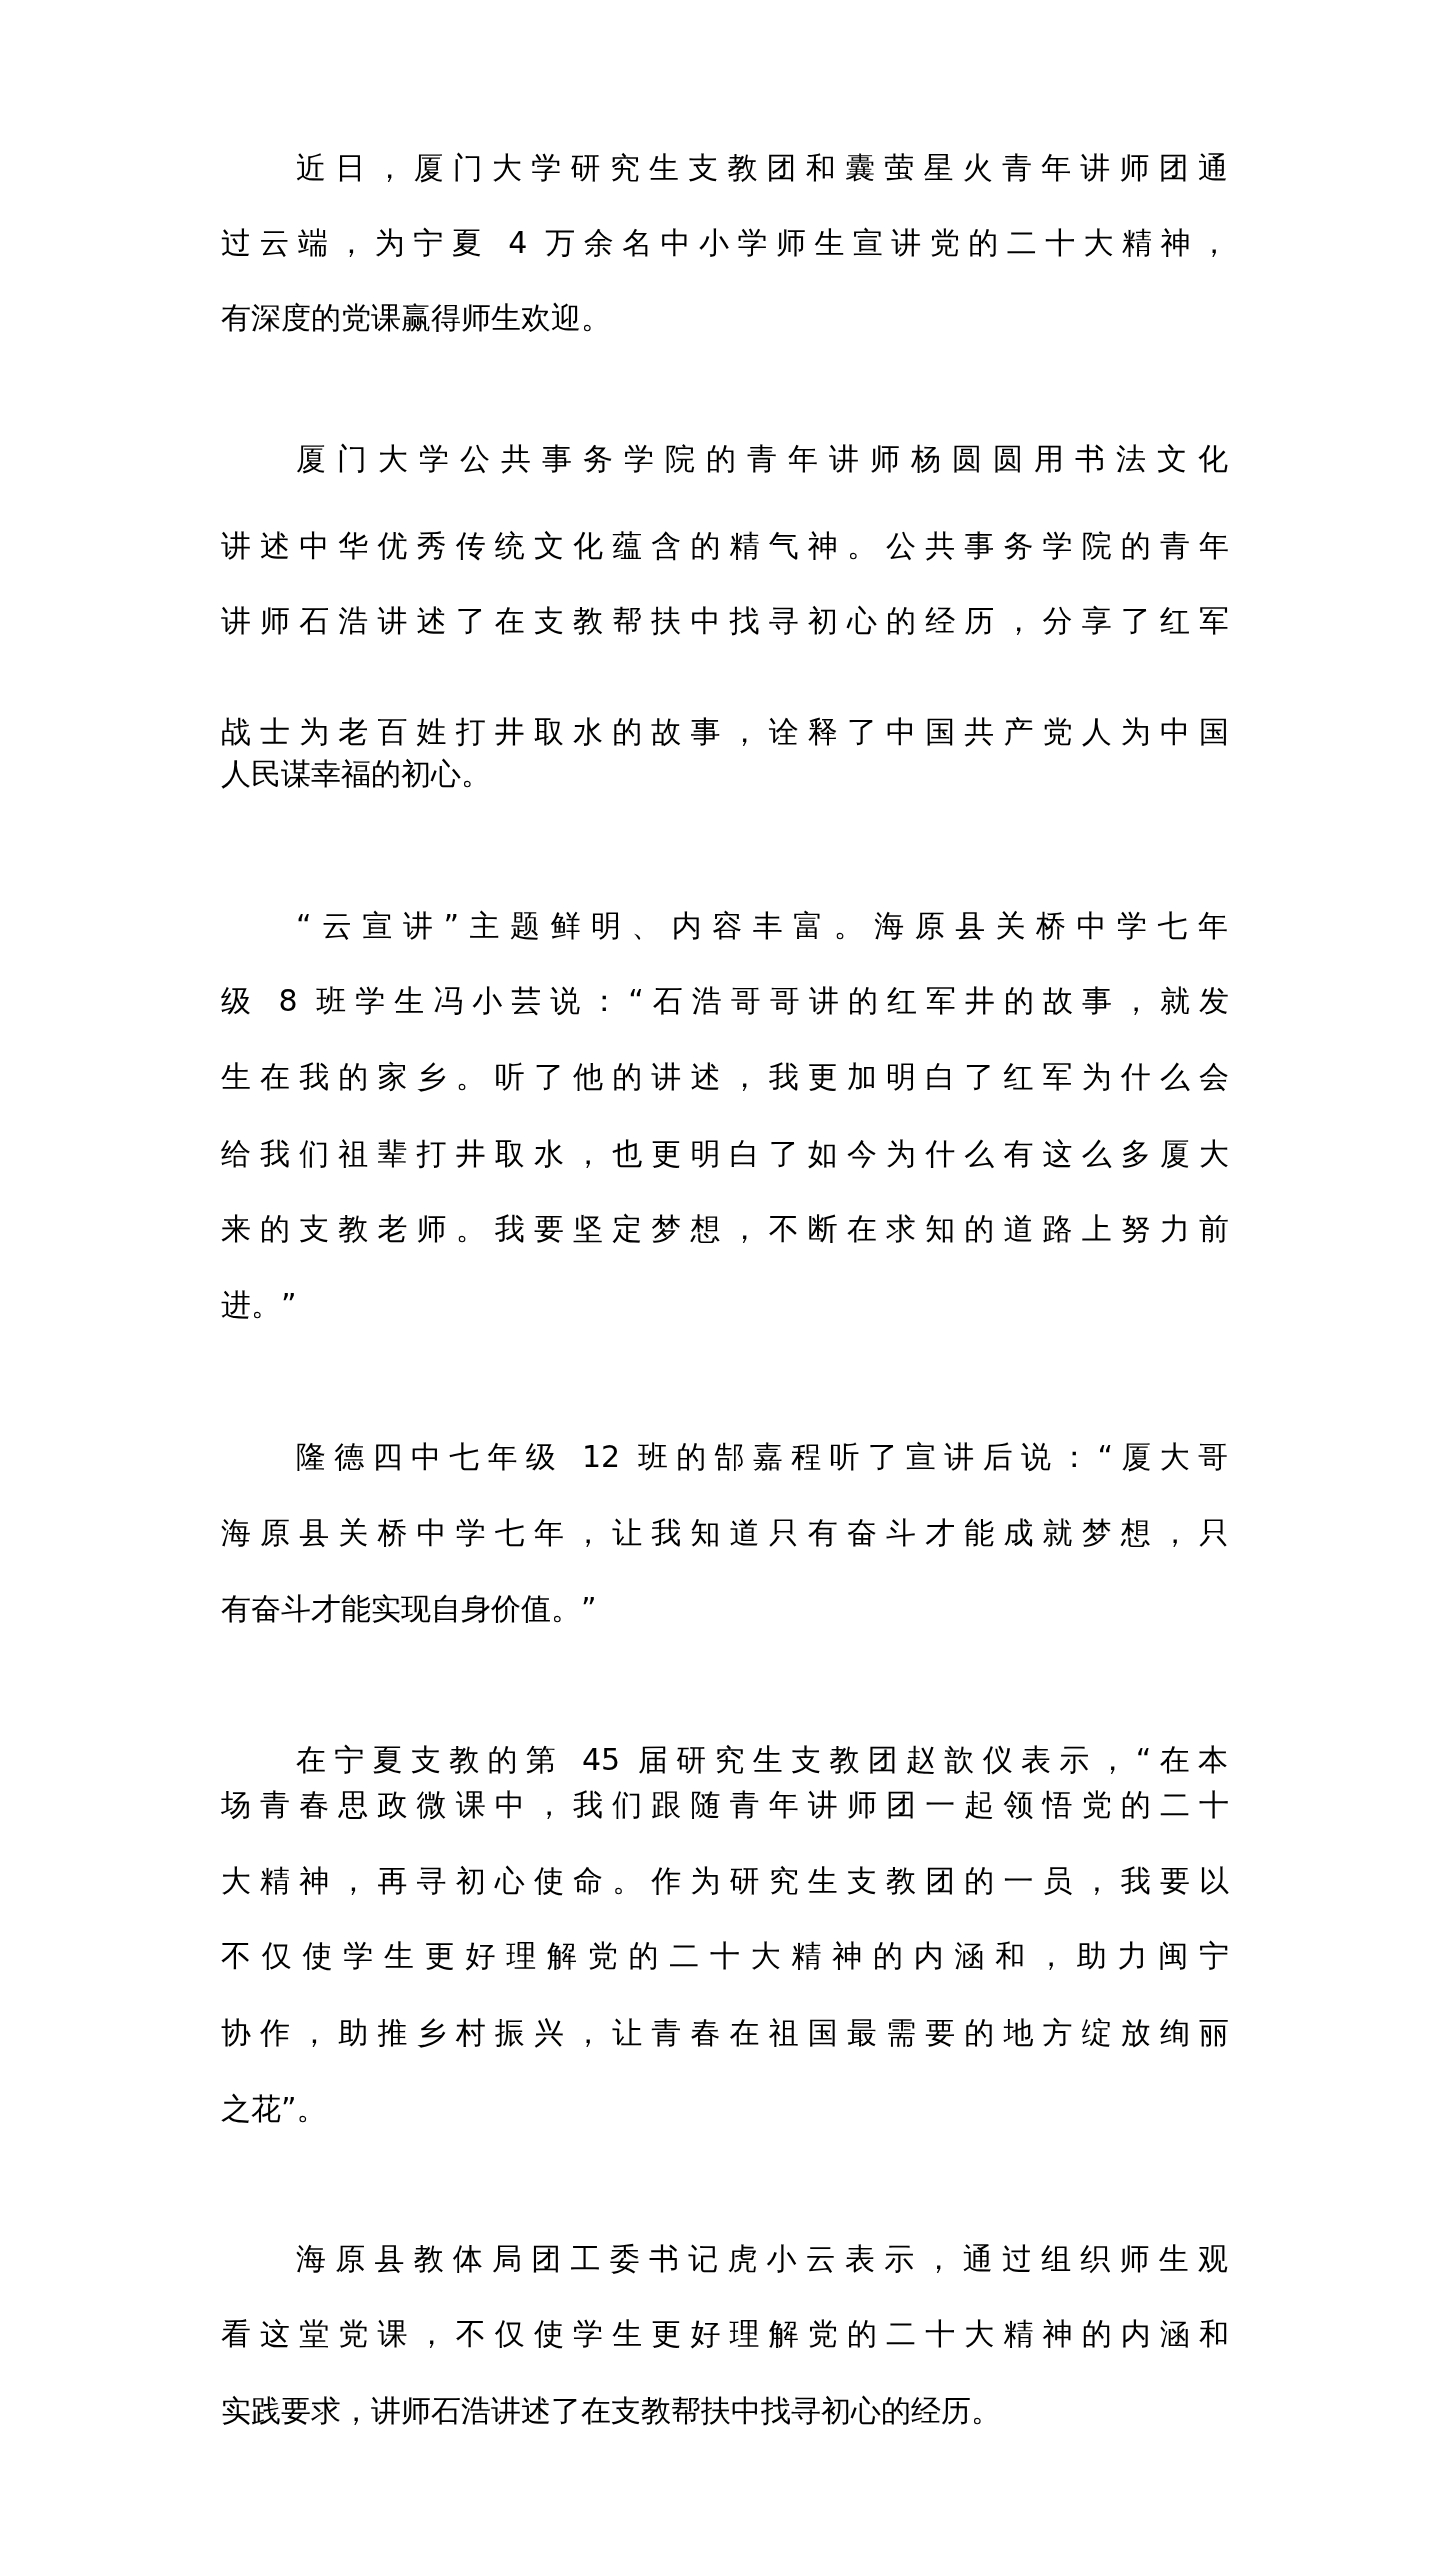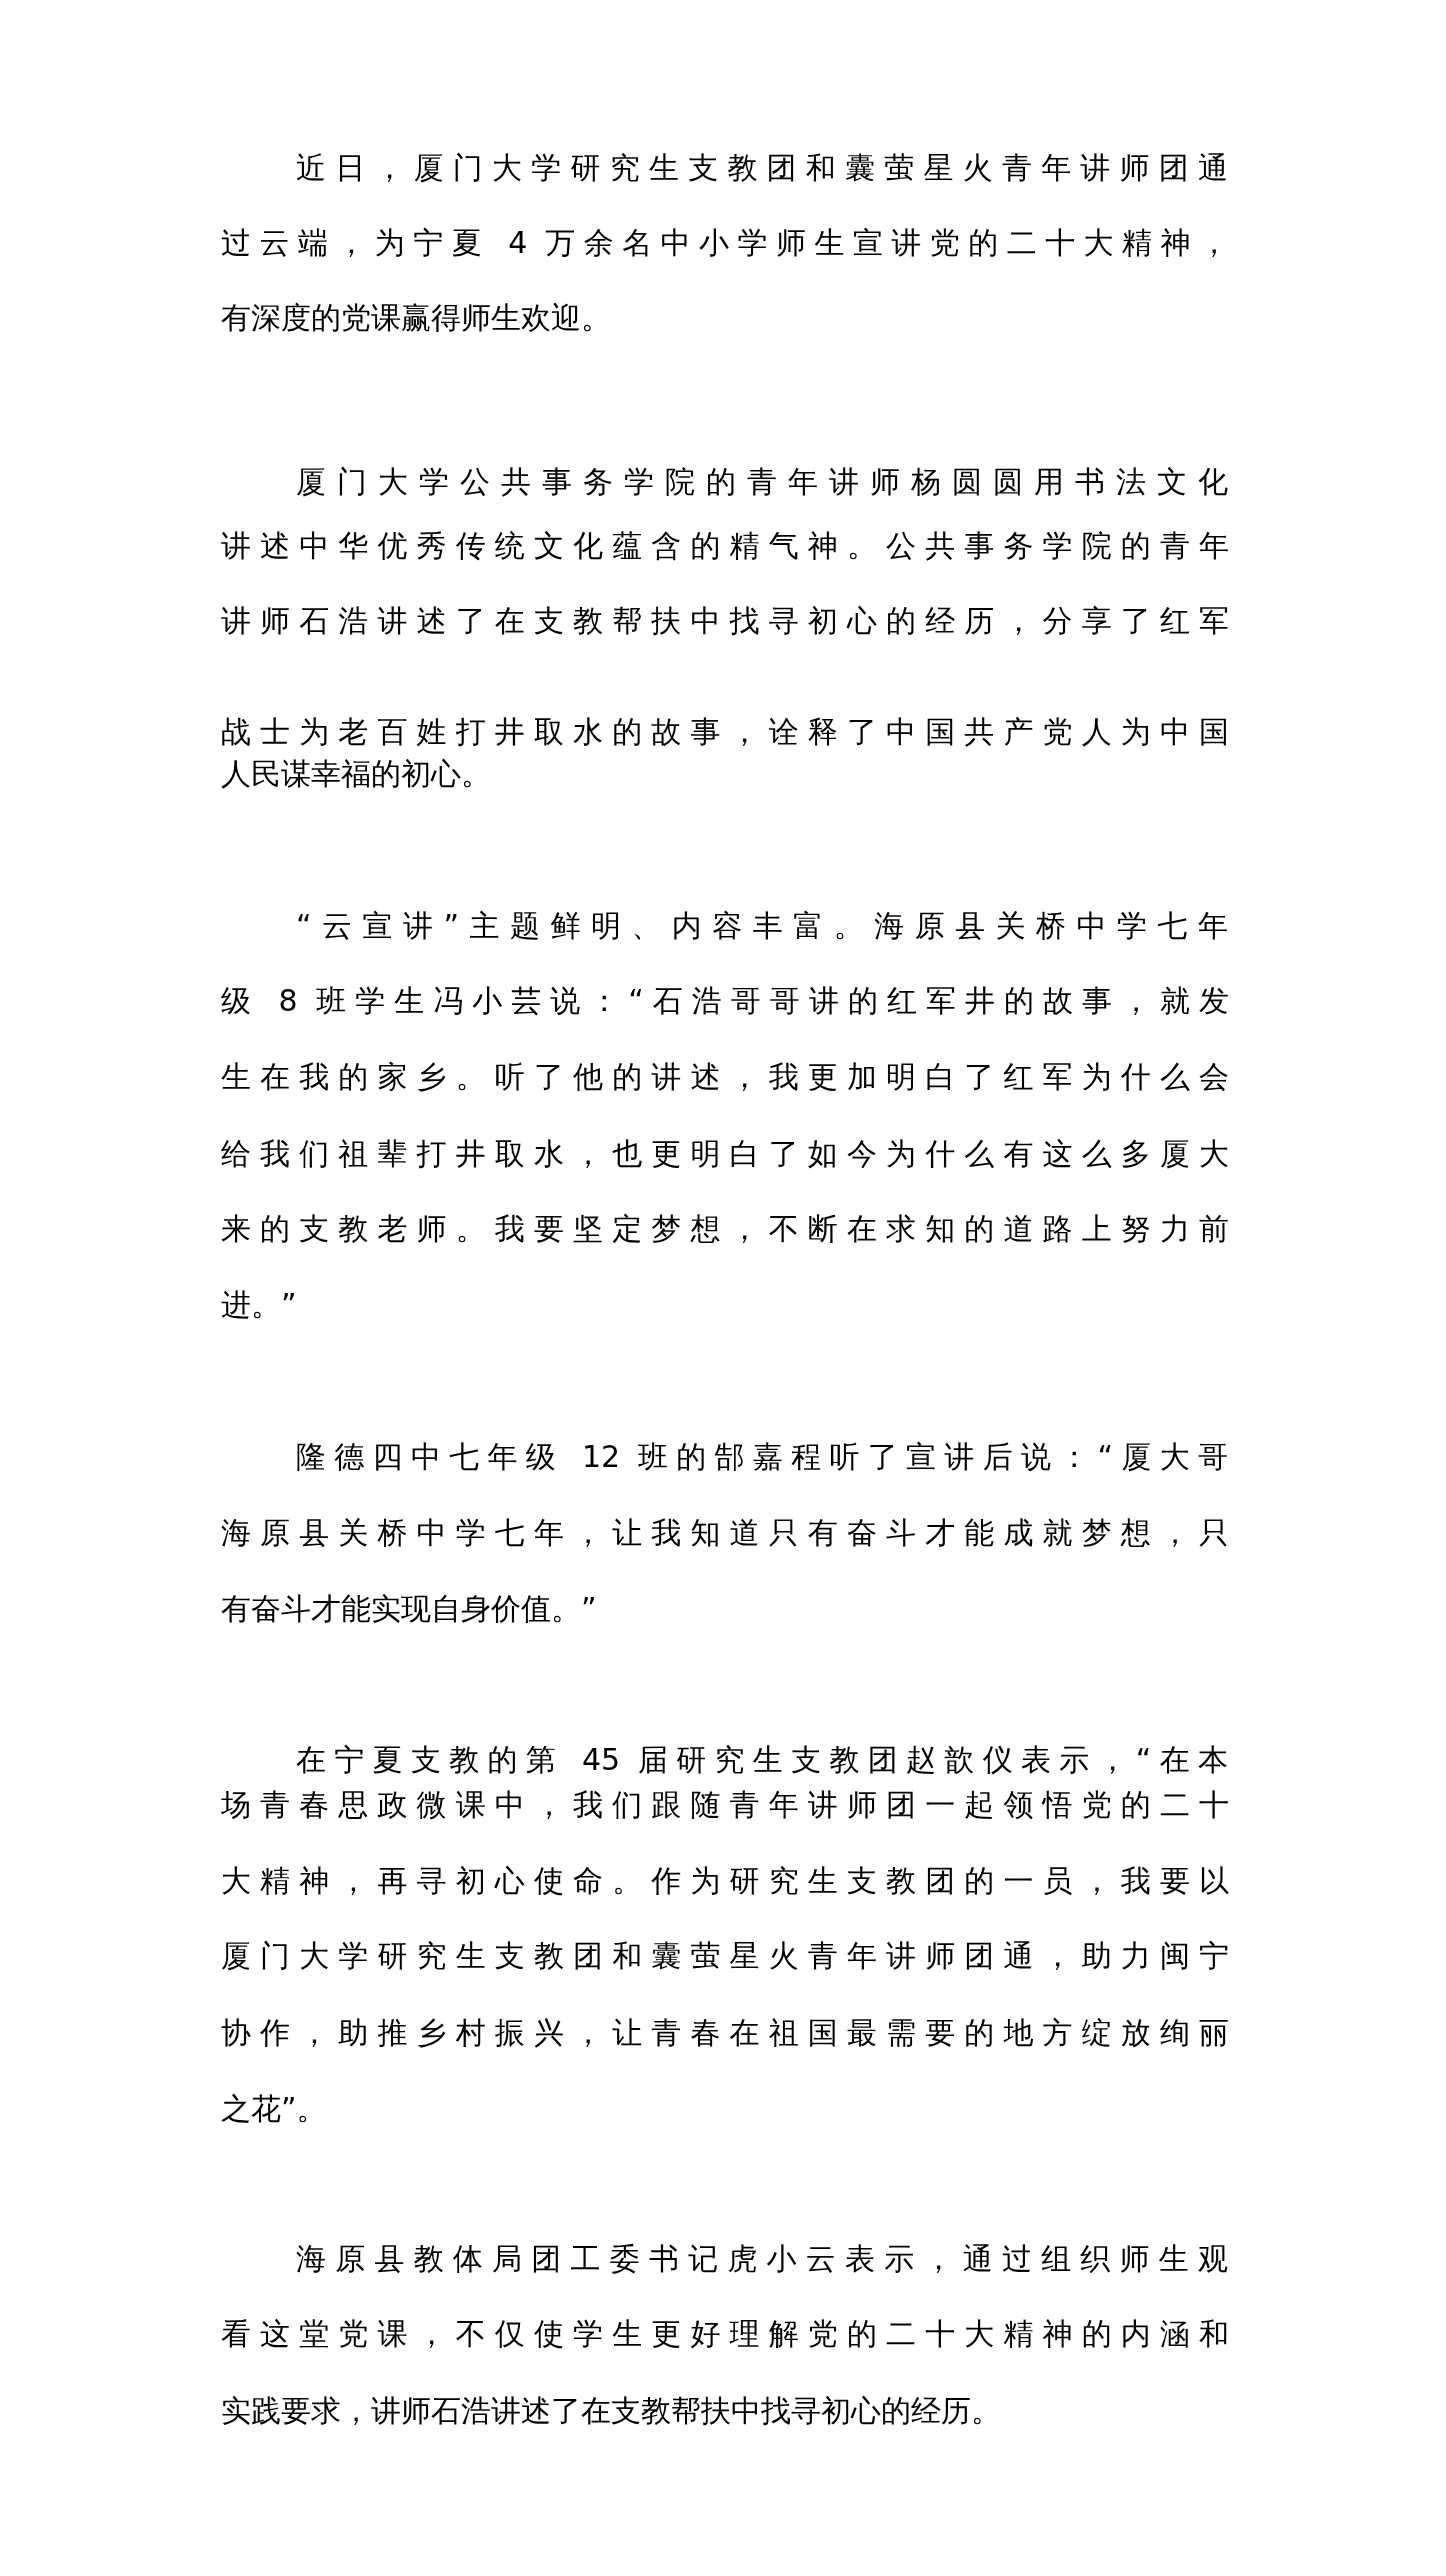--- a/index.html
+++ b/index.html
@@ -49,21 +49,21 @@
 
 <article class="article">
 
   <section>
     <div class="line indent" style="top:148px">近日，厦门大学研究生支教团和囊萤星火青年讲师团通</div>
     <div class="line" style="top:223px">过云端，为宁夏 4 万余名中小学师生宣讲党的二十大精神，</div>
     <div class="line last" style="top:298px">有深度的党课赢得师生欢迎。</div>
   </section>
 
   <section>
-    <div class="line indent" style="top:462px">厦门大学公共事务学院的青年讲师杨圆圆用书法文化</div>
+    <div class="line indent" style="top:439px">厦门大学公共事务学院的青年讲师杨圆圆用书法文化</div>
     <div class="line" style="top:526px">讲述中华优秀传统文化蕴含的精气神。公共事务学院的青年</div>
     <div class="line" style="top:601px">讲师石浩讲述了在支教帮扶中找寻初心的经历，分享了红军</div>
     <div class="line" style="top:712px">战士为老百姓打井取水的故事，诠释了中国共产党人为中国</div>
     <div class="line last" style="top:754px">人民谋幸福的初心。</div>
   </section>
 
   <section>
     <div class="line indent" style="top:906px">“云宣讲”主题鲜明、内容丰富。海原县关桥中学七年</div>
     <div class="line" style="top:981px">级 8 班学生冯小芸说：“石浩哥哥讲的红军井的故事，就发</div>
     <div class="line" style="top:1057px">生在我的家乡。听了他的讲述，我更加明白了红军为什么会</div>
@@ -75,21 +75,21 @@
   <section>
     <div class="line indent" style="top:1437px">隆德四中七年级 12 班的郜嘉程听了宣讲后说：“厦大哥</div>
     <div class="line" style="top:1513px">海原县关桥中学七年，让我知道只有奋斗才能成就梦想，只</div>
     <div class="line last" style="top:1589px">有奋斗才能实现自身价值。”</div>
   </section>
 
   <section>
     <div class="line indent" style="top:1740px">在宁夏支教的第 45 届研究生支教团赵歆仪表示，“在本</div>
     <div class="line" style="top:1785px">场青春思政微课中，我们跟随青年讲师团一起领悟党的二十</div>
     <div class="line" style="top:1861px">大精神，再寻初心使命。作为研究生支教团的一员，我要以</div>
-    <div class="line" style="top:1936px">厦门大学研究生支教团和囊萤星火青年讲师团通，助力闽宁</div>
+    <div class="line" style="top:1936px">不仅使学生更好理解党的二十大精神的内涵和，助力闽宁</div>
     <div class="line" style="top:2013px">协作，助推乡村振兴，让青春在祖国最需要的地方绽放绚丽</div>
     <div class="line last" style="top:2089px">之花”。</div>
   </section>
 
   <section>
     <div class="line indent" style="top:2239px">海原县教体局团工委书记虎小云表示，通过组织师生观</div>
     <div class="line" style="top:2314px">看这堂党课，不仅使学生更好理解党的二十大精神的内涵和</div>
     <div class="line last" style="top:2391px">实践要求，讲师石浩讲述了在支教帮扶中找寻初心的经历。</div>
   </section>
 

